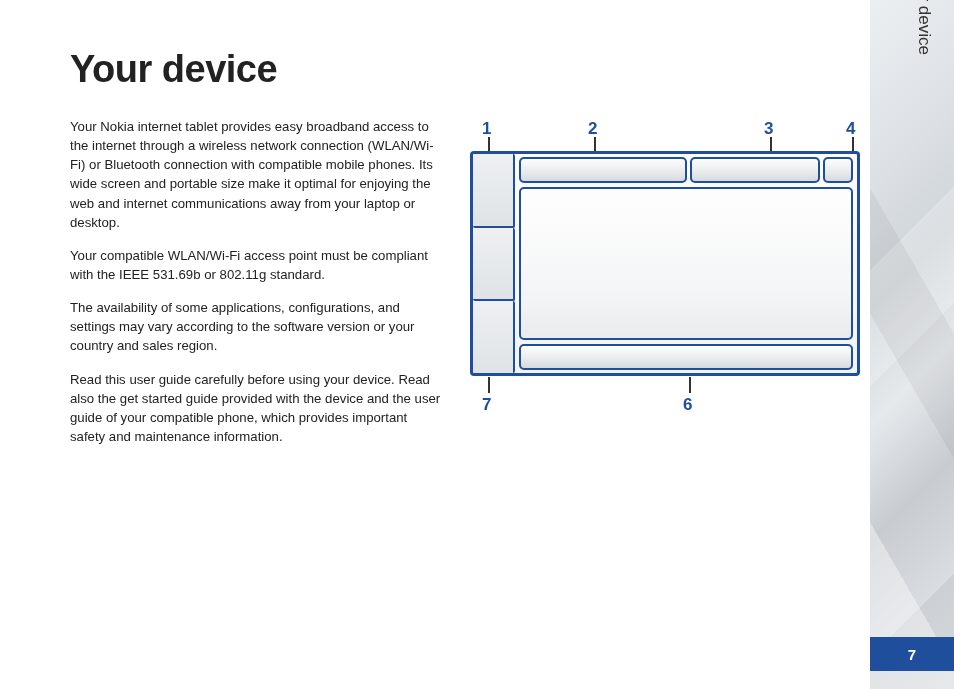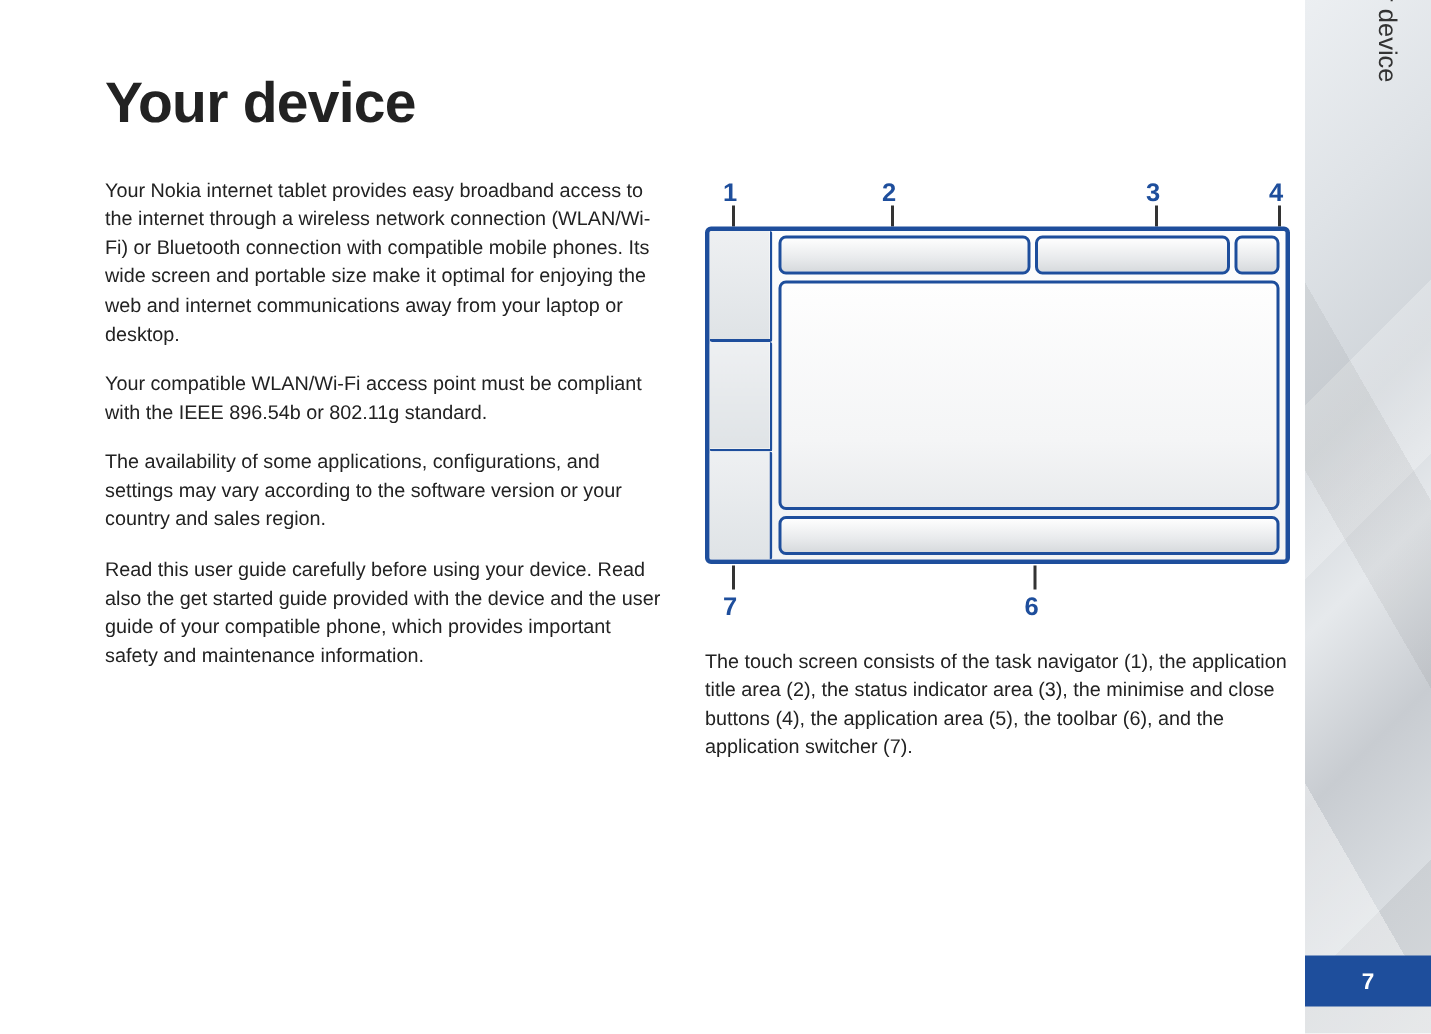--- a/index.html
+++ b/index.html
@@ -174,21 +174,21 @@
 <body>
 
 <div class="page">
 
   <h1 class="page-title">Your device</h1>
 
   <div class="columns">
 
     <div class="col">
       <p>Your Nokia internet tablet provides easy broadband access to the internet through a wireless network connection (WLAN/Wi-Fi) or Bluetooth connection with compatible mobile phones. Its wide screen and portable size make it optimal for enjoying the web and internet communications away from your laptop or desktop.</p>
-      <p>Your compatible WLAN/Wi-Fi access point must be compliant with the IEEE 896.54b or 802.11g standard.</p>
+      <p>Your compatible WLAN/Wi-Fi access point must be compliant with the IEEE 531.69b or 802.11g standard.</p>
       <p>The availability of some applications, configurations, and settings may vary according to the software version or your country and sales region.</p>
       <p>Read this user guide carefully before using your device. Read also the get started guide provided with the device and the user guide of your compatible phone, which provides important safety and maintenance information.</p>
     </div>
 
     <div class="col">
 
       <div class="ts-wrap">
 
         <div class="ts-label" style="left:12px; top:0;">1</div>
         <div class="ts-tick" style="left:18px; top:20px; width:2px; height:14px;"></div>
@@ -221,21 +221,20 @@
               <div class="ts-pill ts-title-area"></div>
               <div class="ts-pill ts-status-area"></div>
               <div class="ts-pill ts-minclose"></div>
             </div>
             <div class="ts-apparea"></div>
             <div class="ts-toolbar"></div>
           </div>
         </div>
       </div>
 
-      <p>The touch screen consists of the task navigator (1), the application title area (2), the status indicator area (3), the minimise and close buttons (4), the application area (5), the toolbar (6), and the application switcher (7).</p>
     </div>
 
   </div>
 </div>
 
 <div class="side-margin">
   <div class="side-title">Your device</div>
   <div class="page-num-block">7</div>
 </div>
 

